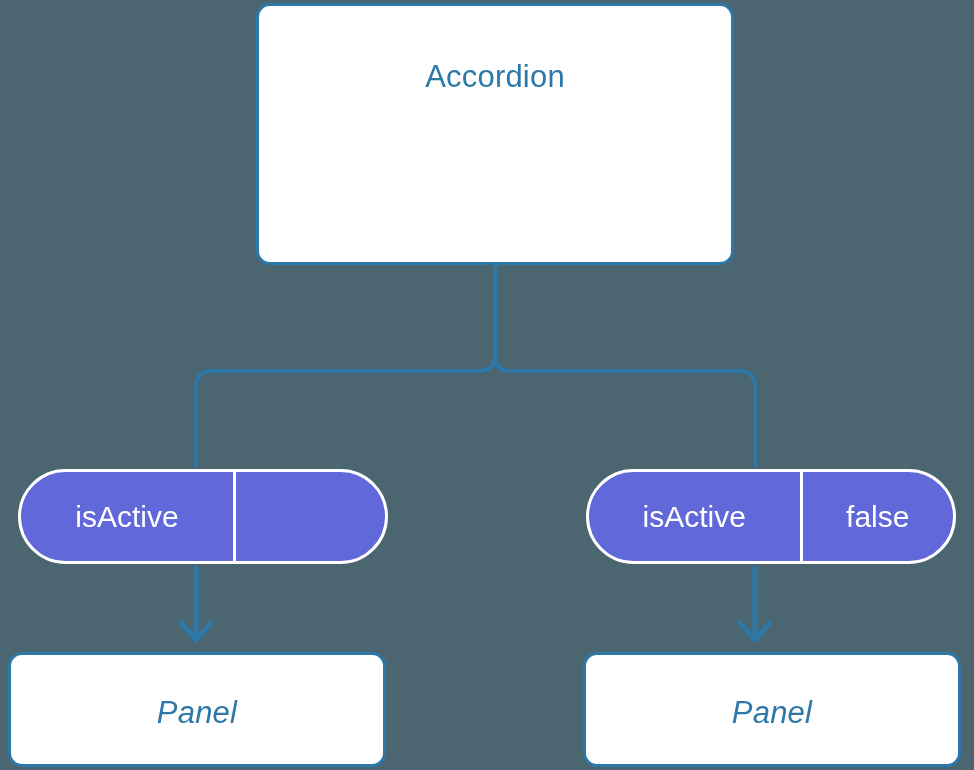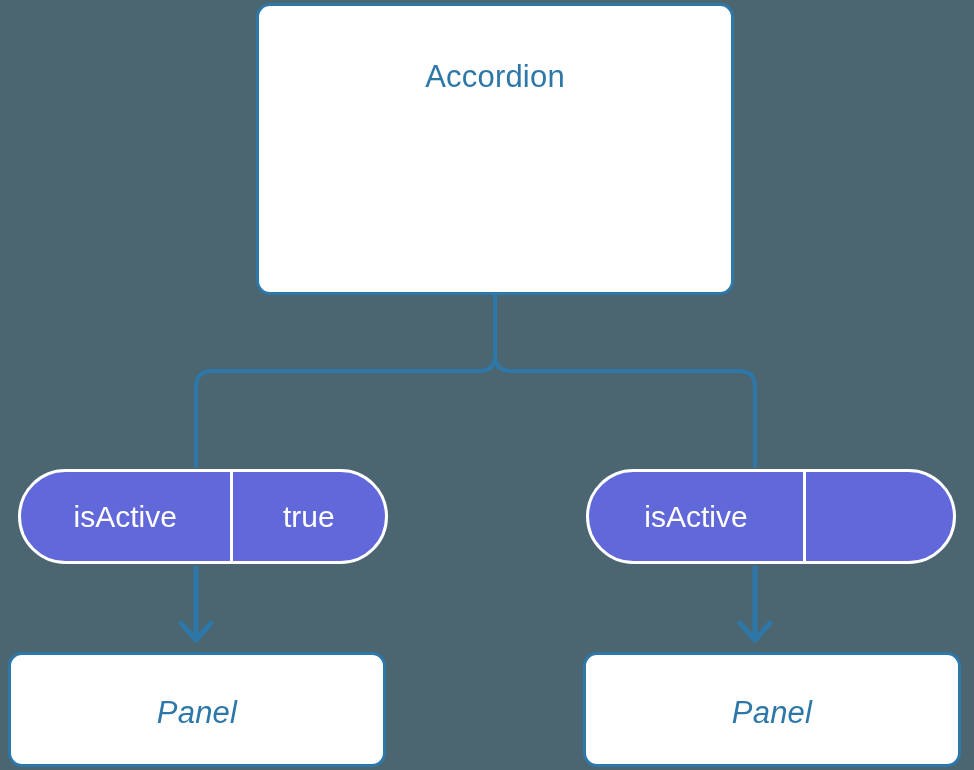--- a/index.html
+++ b/index.html
@@ -35,21 +35,21 @@
     position: absolute;
     background: #ffffff;
     border: 3px solid #2d78a9;
     border-radius: 14px;
     box-sizing: border-box;
   }
   #accordion-card {
     left: 256px;
     top: 3px;
     width: 478px;
-    height: 292px;
+    height: 262px;
   }
   .card-title {
     color: #2d78a9;
     font-size: 31px;
     font-weight: 400;
     text-align: center;
     letter-spacing: 0.2px;
   }
   #accordion-card .card-title {
     position: absolute;
@@ -174,25 +174,25 @@
     </g>
   </svg>
 
   <div class="card" id="accordion-card">
     <div class="card-title">Accordion</div>
 
   </div>
 
   <div class="pill filled" id="pill-left">
     <div class="pill-key">isActive</div>
-    <div class="pill-val">true</div>
   </div>
 
   <div class="pill filled" id="pill-right">
     <div class="pill-key">isActive</div>
+    <div class="pill-val">false</div>
   </div>
 
   <div class="card panel-card" id="panel-left">
     <div class="card-title">Panel</div>
   </div>
 
   <div class="card panel-card" id="panel-right">
     <div class="card-title">Panel</div>
   </div>
 

